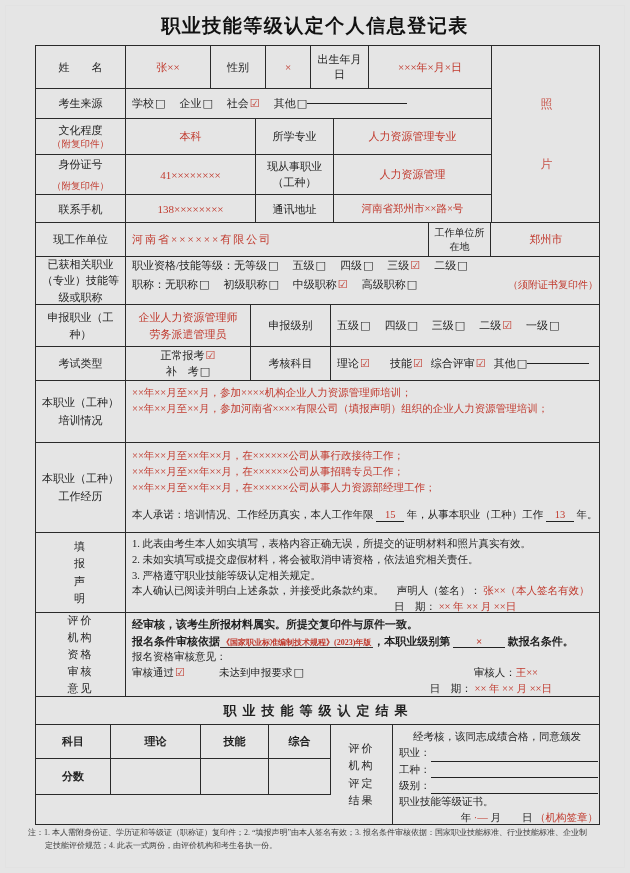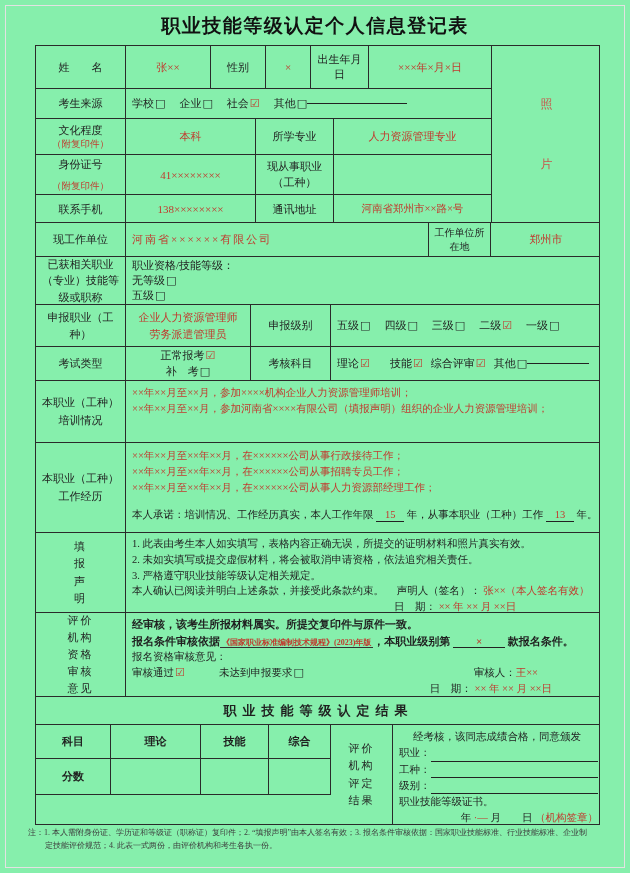--- a/index.html
+++ b/index.html
@@ -1,16 +1,16 @@
 <!DOCTYPE html>
 <html><head>
 <meta charset="utf-8">
 <style>
   html,body{margin:0;padding:0;background:#ffffff;}
-  .page{position:relative;width:630px;height:873px;background:#86efac;overflow:hidden;
+  .page{position:relative;width:630px;height:873px;background:#e5e5e5;overflow:hidden;
         font-family:"Liberation Serif","DejaVu Serif",serif;color:#1f1f1f;}
   .frame{position:absolute;inset:5px;border:1px solid #e2e2e2;pointer-events:none;}
   .title{position:absolute;top:13px;left:0;right:0;text-align:center;
          font-size:19px;font-weight:bold;letter-spacing:1.5px;color:#111;}
   .tbl{position:absolute;left:35px;top:45px;width:565px;border:1.5px solid #2a2a2a;
        font-size:11px;box-sizing:border-box;background:transparent;}
   .row{display:flex;border-bottom:1px solid #2a2a2a;box-sizing:border-box;}
   .nb{border-bottom:none;}
   .c{border-right:1px solid #2a2a2a;box-sizing:border-box;display:flex;
      align-items:center;justify-content:center;text-align:center;
@@ -72,20 +72,21 @@
           <div class="c" style="width:78px;">所学专业</div>
           <div class="c red last" style="width:157px;">人力资源管理专业</div>
         </div>
         <div class="row" style="height:40px;">
           <div class="c col" style="width:90px;gap:8px;">
             <span>身份证号</span>
             <span class="red" style="font-size:9.5px;">（附复印件）</span>
           </div>
           <div class="c red" style="width:130px;">41××××××××</div>
           <div class="c" style="width:78px;line-height:1.4;">现从事职业（工种）</div>
+          <div class="c red last" style="width:157px;">人力资源管理</div>
         </div>
         <div class="row nb" style="height:28px;">
           <div class="c" style="width:90px;">联系手机</div>
           <div class="c red" style="width:130px;">138××××××××</div>
           <div class="c" style="width:78px;">通讯地址</div>
           <div class="c red last" style="width:157px;font-size:10.5px;">河南省郑州市××路×号</div>
         </div>
       </div>
       <div class="c photo last" style="width:110px;border-left:1px solid #2a2a2a;border-right:none;">
         <span>照</span>
@@ -96,21 +97,21 @@
     <div class="row" style="height:34px;">
       <div class="c" style="width:90px;">现工作单位</div>
       <div class="c red left" style="width:303px;letter-spacing:2px;">河南省××××××有限公司</div>
       <div class="c" style="width:62px;font-size:10px;line-height:1.4;">工作单位所在地</div>
       <div class="c red last" style="width:110px;">郑州市</div>
     </div>
 
     <div class="row" style="height:48px;">
       <div class="c" style="width:90px;line-height:1.5;">已获相关职业（专业）技能等级或职称</div>
       <div class="c col left last" style="width:475px;align-items:stretch;">
-        <div class="ln" style="margin-bottom:4px;flex-direction:column;">
+        <div class="ln" style="margin-bottom:4px;">
           <span>职业资格/技能等级：</span>
           <span class="opt"><span>无等级</span><span class="bx">□</span></span>
           <span class="opt"><span>五级</span><span class="bx">□</span></span>
           <span class="opt"><span>四级</span><span class="bx">□</span></span>
           <span class="opt"><span>三级</span><span class="bx red">☑</span></span>
           <span class="opt"><span>二级</span><span class="bx">□</span></span>
         </div>
         <div class="ln">
           <span>职称：</span>
           <span class="opt"><span>无职称</span><span class="bx">□</span></span>

